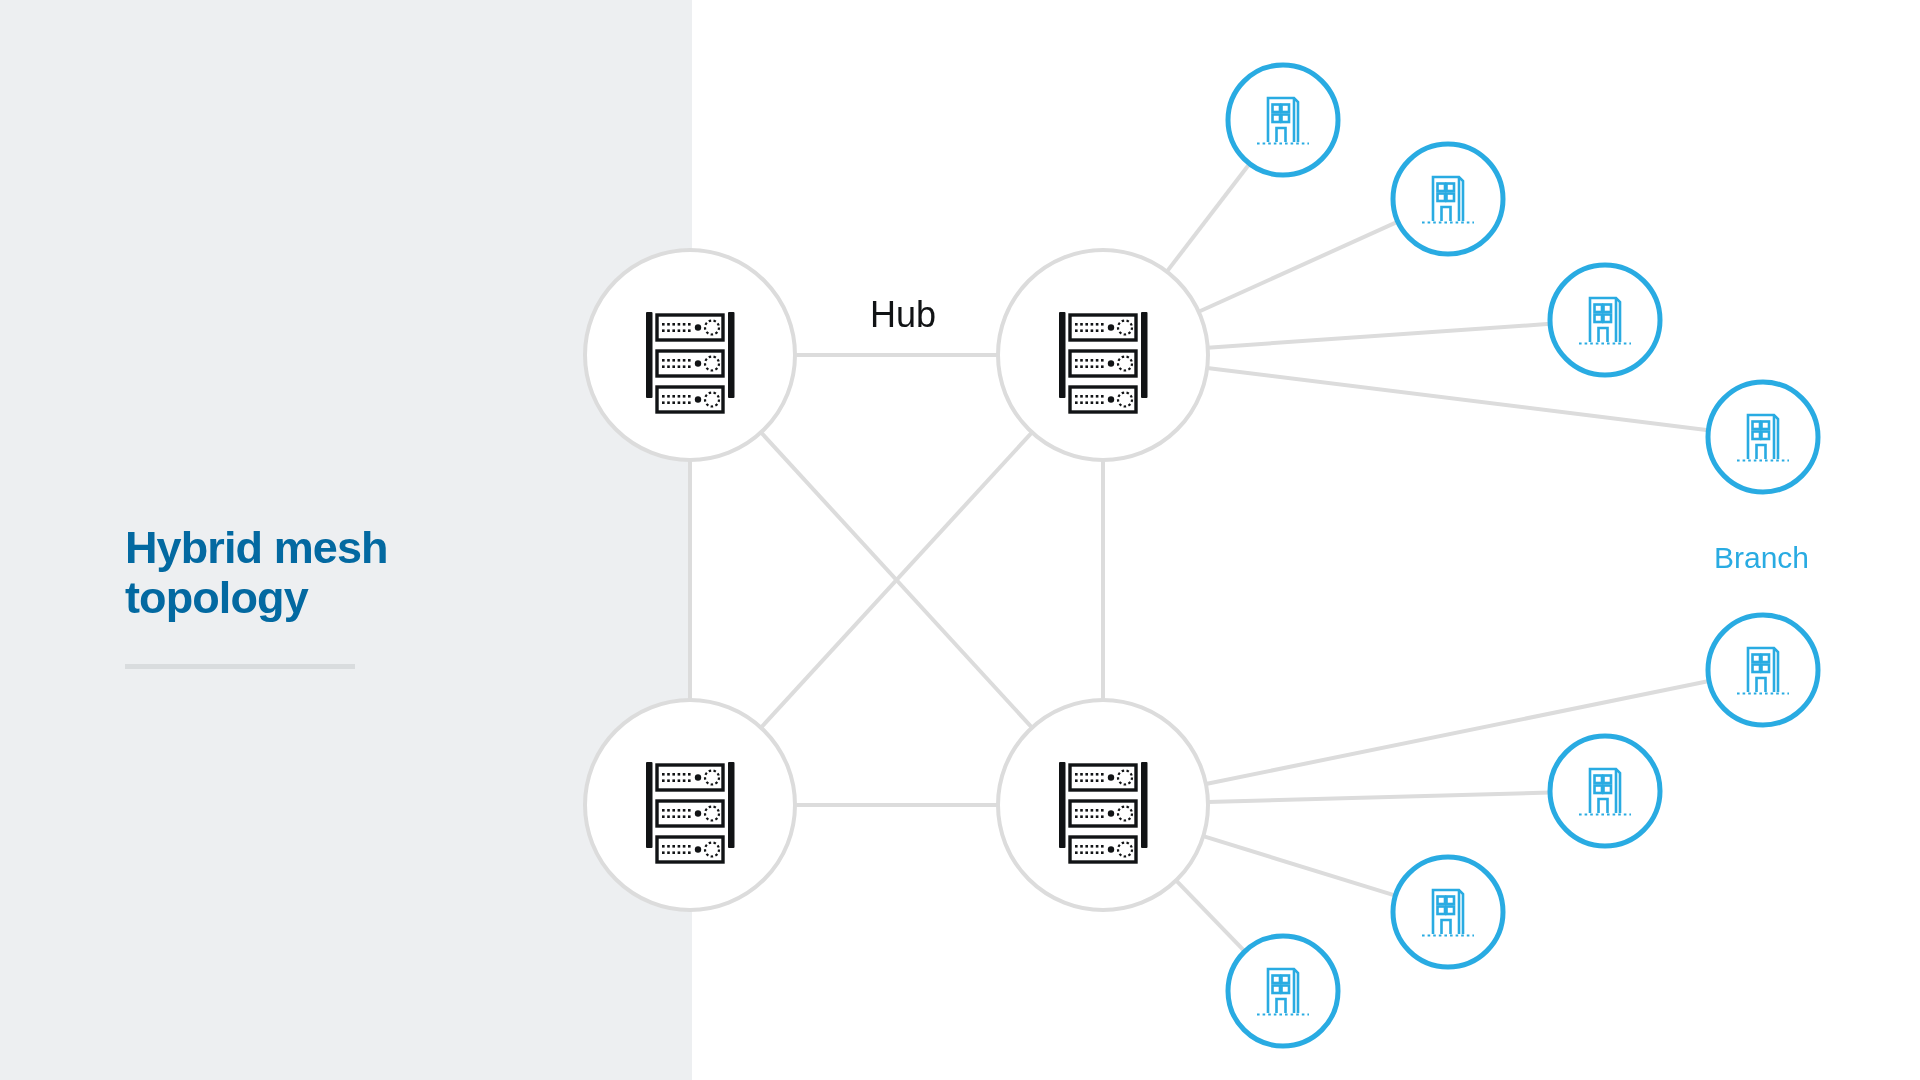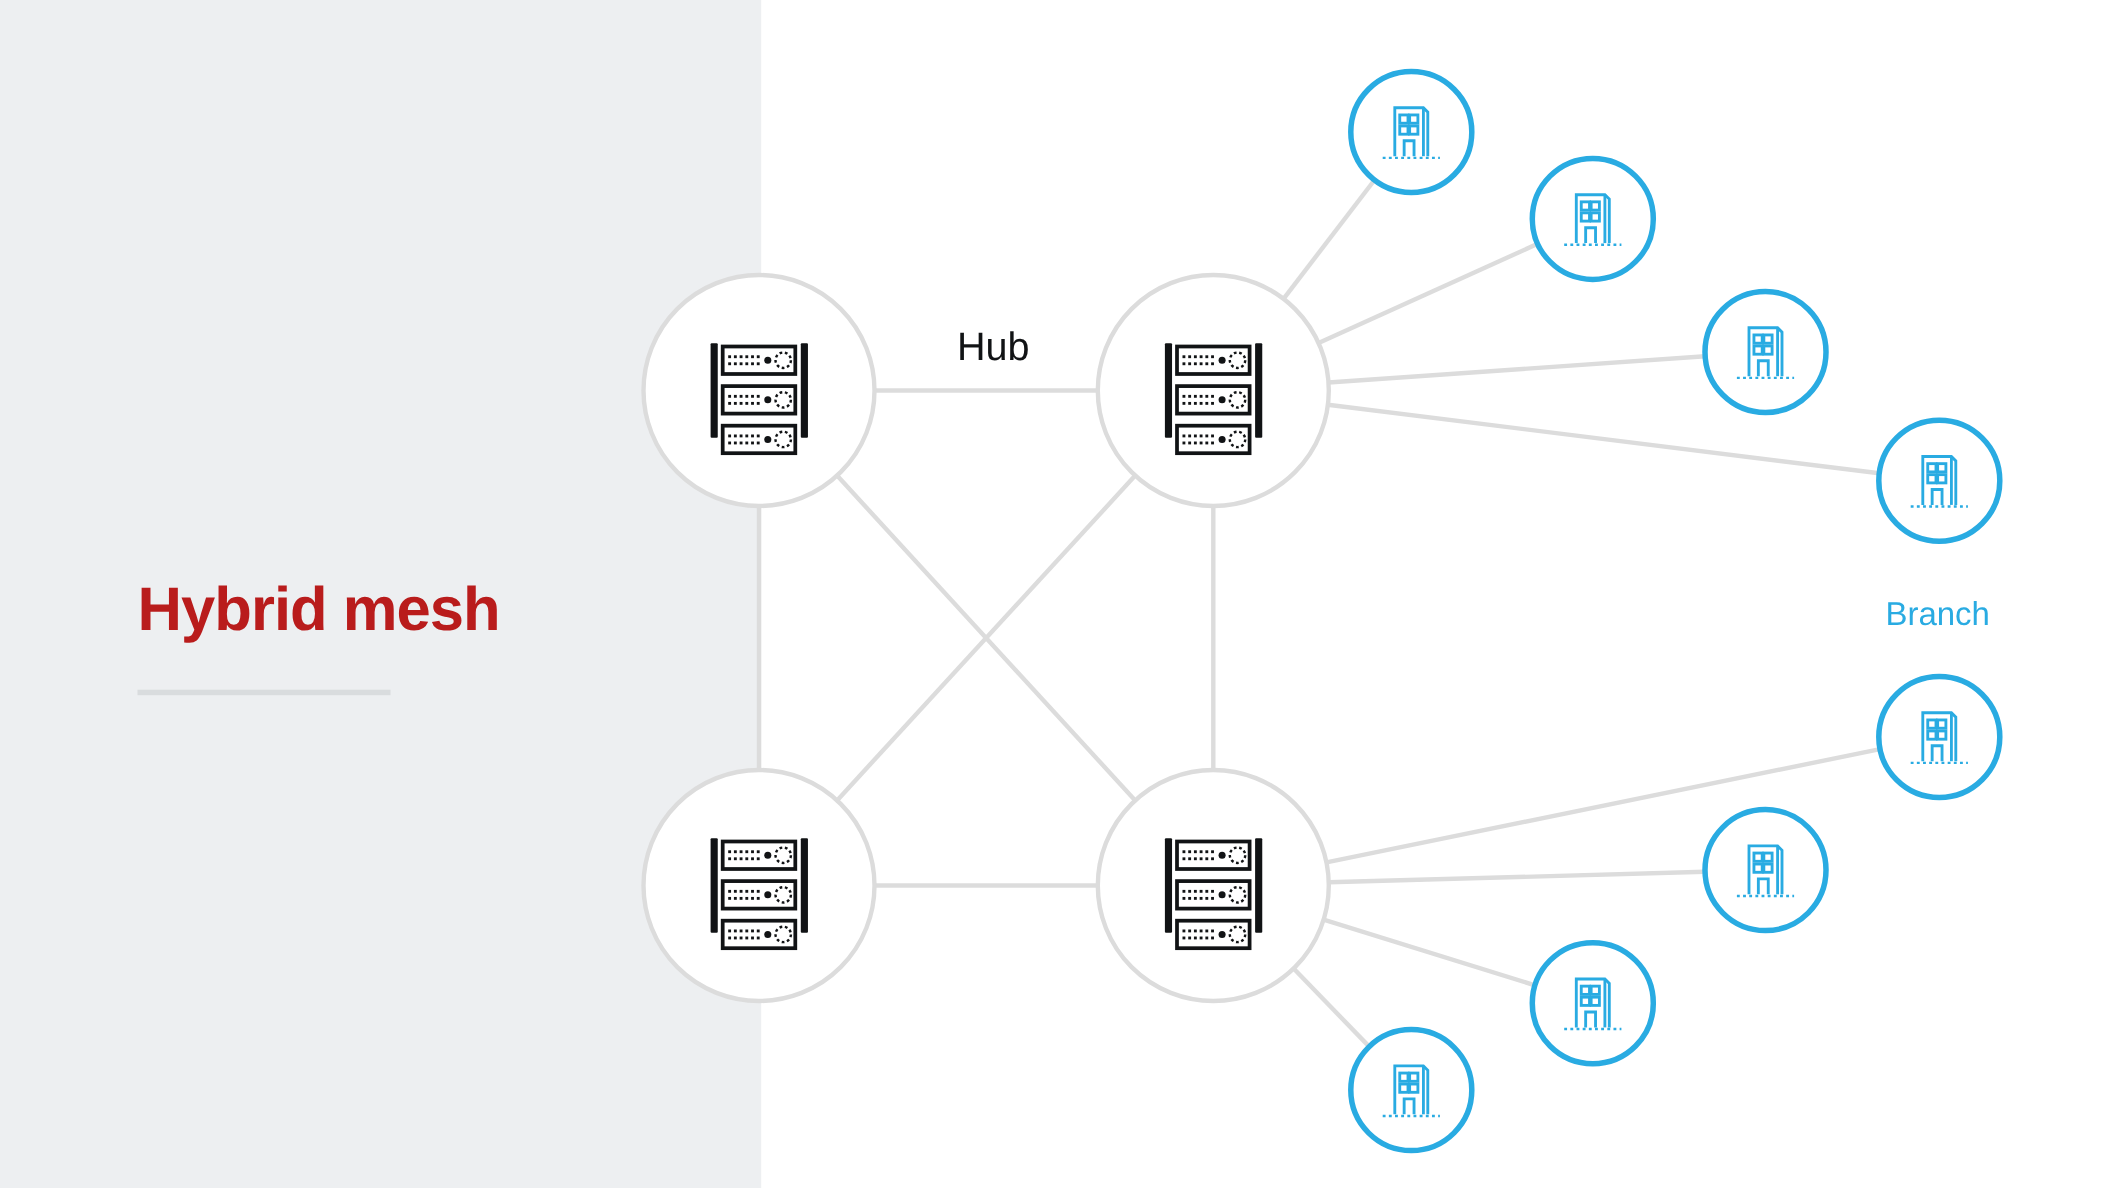--- a/index.html
+++ b/index.html
@@ -12,25 +12,25 @@
   }
   #stage{position:absolute;inset:0;width:1920px;height:1080px;}
   .left-panel{
     position:absolute;left:0;top:0;width:692px;height:1080px;
     background:#edeff1;
   }
   .title-block{
     position:absolute;left:125px;top:523px;width:480px;
   }
   .title-line{
-    font-size:56px;
+    font-size:45px;
     font-weight:bold;
     line-height:1.10;
     letter-spacing:-0.9px;
-    color:#b91c1c;
+    color:#0369a1;
     white-space:nowrap;
   }
   .title-rule{
     margin-top:42px;
     width:230px;height:5px;
     background:#d9dcde;
   }
   svg{position:absolute;left:0;top:0;}
   .link{stroke:#dcdcdc;stroke-width:4;fill:none;stroke-linecap:butt;}
   .hub-circle{fill:#ffffff;stroke:#dcdcdc;stroke-width:4;}
@@ -50,20 +50,21 @@
 </style>
 </head>
 <body>
 
 <div id="stage">
 
   <div class="left-panel"></div>
 
   <div class="title-block">
     <div class="title-line">Hybrid mesh</div>
+    <div class="title-line">topology</div>
     <div class="title-rule"></div>
   </div>
 
   <svg width="1920" height="1080" viewBox="0 0 1920 1080">
 
     <g id="branch-links">
         <line x1="1166.8480721677915" y1="271.6427946698278" x2="1249.555771721633" y2="163.6632980300902" class="link"></line>
         <line x1="1198.6737690592706" y1="311.73881746885155" x2="1397.885168588001" y2="221.66061942107777" class="link"></line>
         <line x1="1207.7457223820084" y1="347.6970113877086" x2="1550.1331930379956" y2="323.8253749873907" class="link"></line>
         <line x1="1207.1988635759842" y1="367.9459194139859" x2="1708.41964288877" y2="430.21880411648357" class="link"></line>

